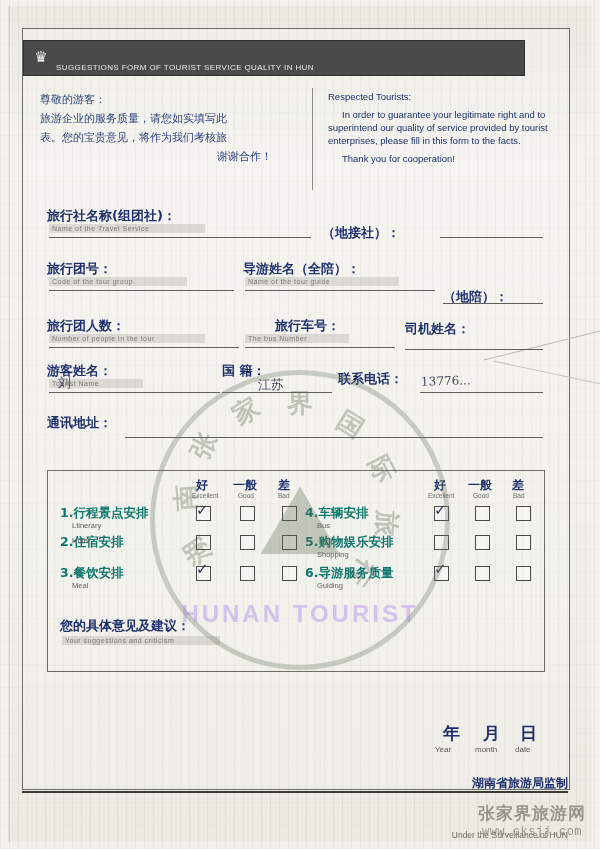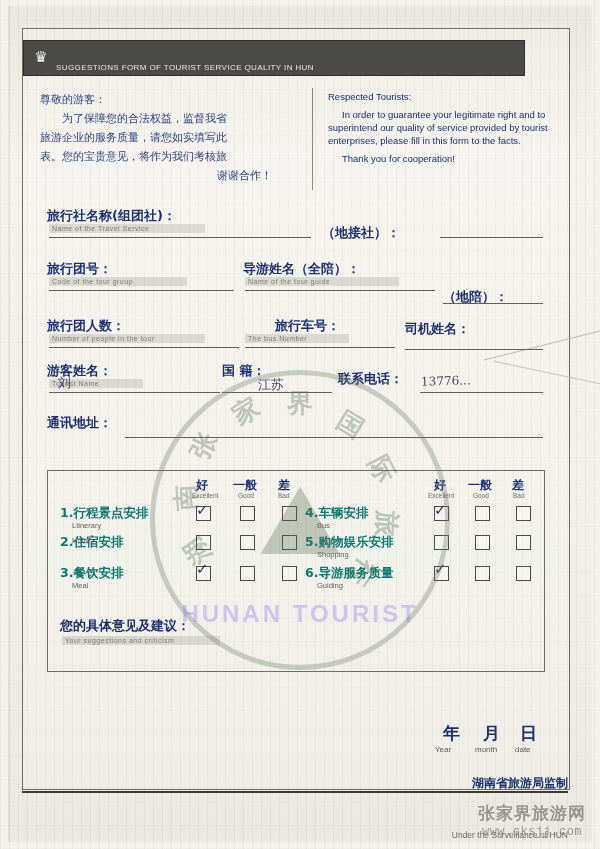--- a/index.html
+++ b/index.html
@@ -314,21 +314,20 @@
   <div class="sheet"></div>
   <div class="fold"></div>
   <div class="fold2"></div>
 
   <div class="title-bar"></div>
   <div class="logo-mark">♛</div>
   <div class="title-en">SUGGESTIONS FORM OF TOURIST SERVICE QUALITY IN HUN</div>
 
   <div class="intro-cn">
     <span class="ln">尊敬的游客：</span>
-    <span class="ln indent">为了保障您的合法权益，监督我省</span>
     <span class="ln">旅游企业的服务质量，请您如实填写此</span>
     <span class="ln">表。您的宝贵意见，将作为我们考核旅</span>
     <span class="ln right">谢谢合作！</span>
   </div>
   <div class="divider-v"></div>
   <div class="intro-en">
     <p>Respected Tourists:</p>
     <p class="ind">In order to guarantee your legitimate right and to superintend our quality of service provided by tourist enterprises, please fill in this form to the facts.</p>
     <p class="ind">Thank you for cooperation!</p>
   </div>

